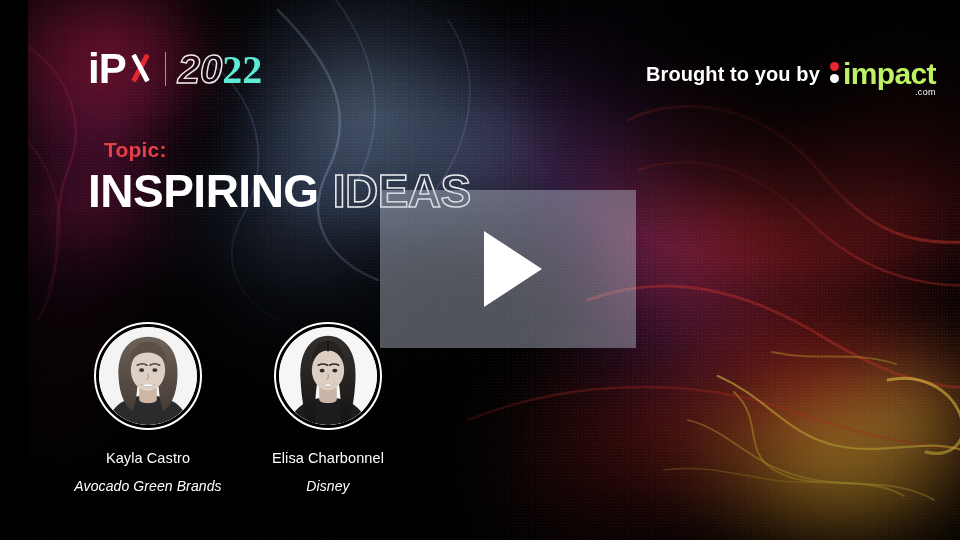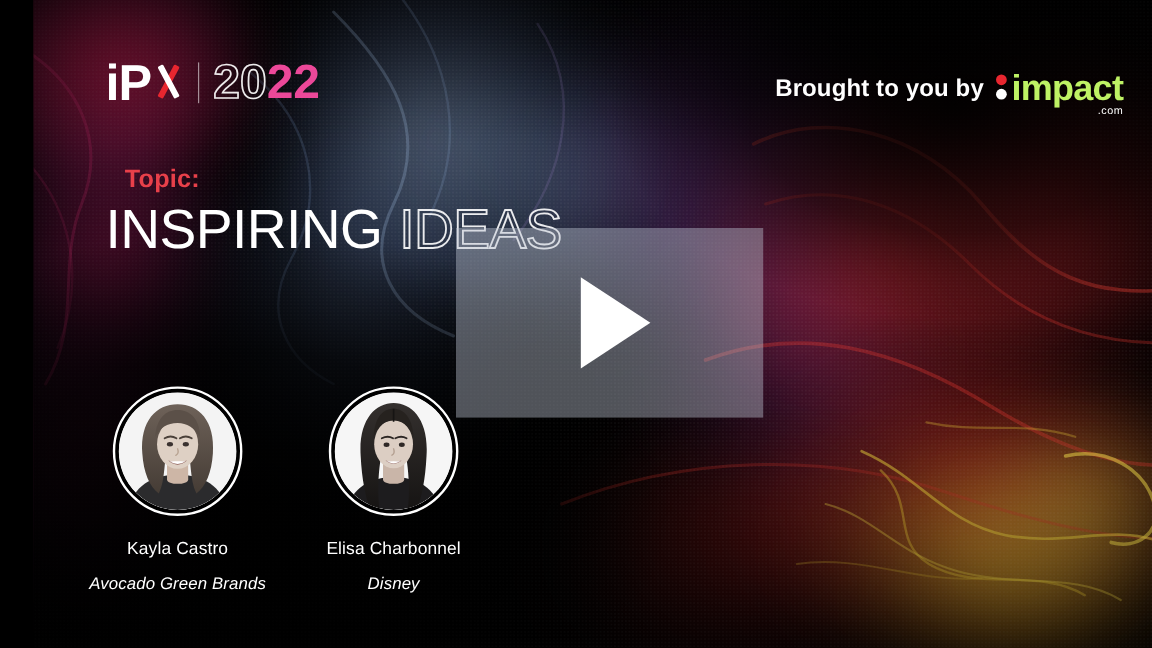--- a/index.html
+++ b/index.html
@@ -103,23 +103,24 @@
     display:block; border-radius:1px;
   }
   .ipx .x-mark i.s1 { background:#e8262f; transform:rotate(28deg); transform-origin:50% 50%; }
   .ipx .x-mark i.s2 { background:#ffffff; transform:rotate(-28deg); transform-origin:50% 50%; }
 
   .brand-divider { width:1px; height:34px; background:rgba(255,255,255,.55); }
 
   .year { font-size:40px; font-weight:bold; line-height:1; display:flex; align-items:baseline; letter-spacing:0px; }
   .year .hollow {
     color:transparent;
+    font-style:italic;
     -webkit-text-stroke:1.4px rgba(255,255,255,.92);
   }
-  .year .solid { color:#ec4899; }
+  .year .solid { color:#5eead4;font-family:Liberation Serif, serif; }
 
   
   .byline {
     position:absolute; right:52px; top:60px;
     display:flex; align-items:center; gap:10px;
   }
   .byline-text { color:#ffffff; font-size:20px; font-weight:bold; letter-spacing:.1px; }
   .impact-logo { display:flex; align-items:flex-end; gap:4px; }
   .impact-mark { position:relative; width:9px; height:26px; }
   .impact-mark .dot-red {
@@ -140,21 +141,21 @@
     color:#ffffff; font-size:9px; letter-spacing:.4px;
   }
 
   
   .topic-label {
     position:absolute; left:76px; top:138px;
     color:#e8404a; font-size:21px; font-weight:bold; letter-spacing:.2px;
   }
   .headline-1 {
     position:absolute; left:60px; top:167px;
-    font-size:46px; font-weight:normal; line-height:1.05;
+    font-size:46px; font-weight:bold; line-height:1.05;
     letter-spacing:-.5px; white-space:nowrap;
     display:flex; align-items:baseline; gap:14px;
   }
   .h1-solid { color:#ffffff; }
   .h1-hollow {
     color:transparent;
     -webkit-text-stroke:1.5px rgba(255,255,255,.9);
   }
   .headline-2 {
     position:absolute; left:60px; top:224px;

